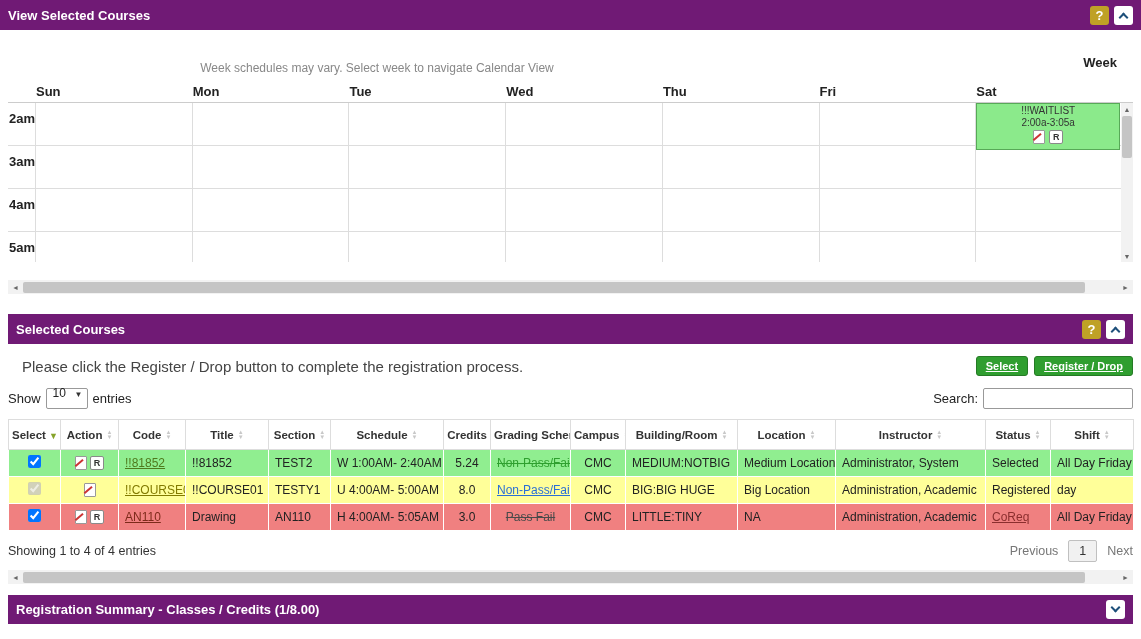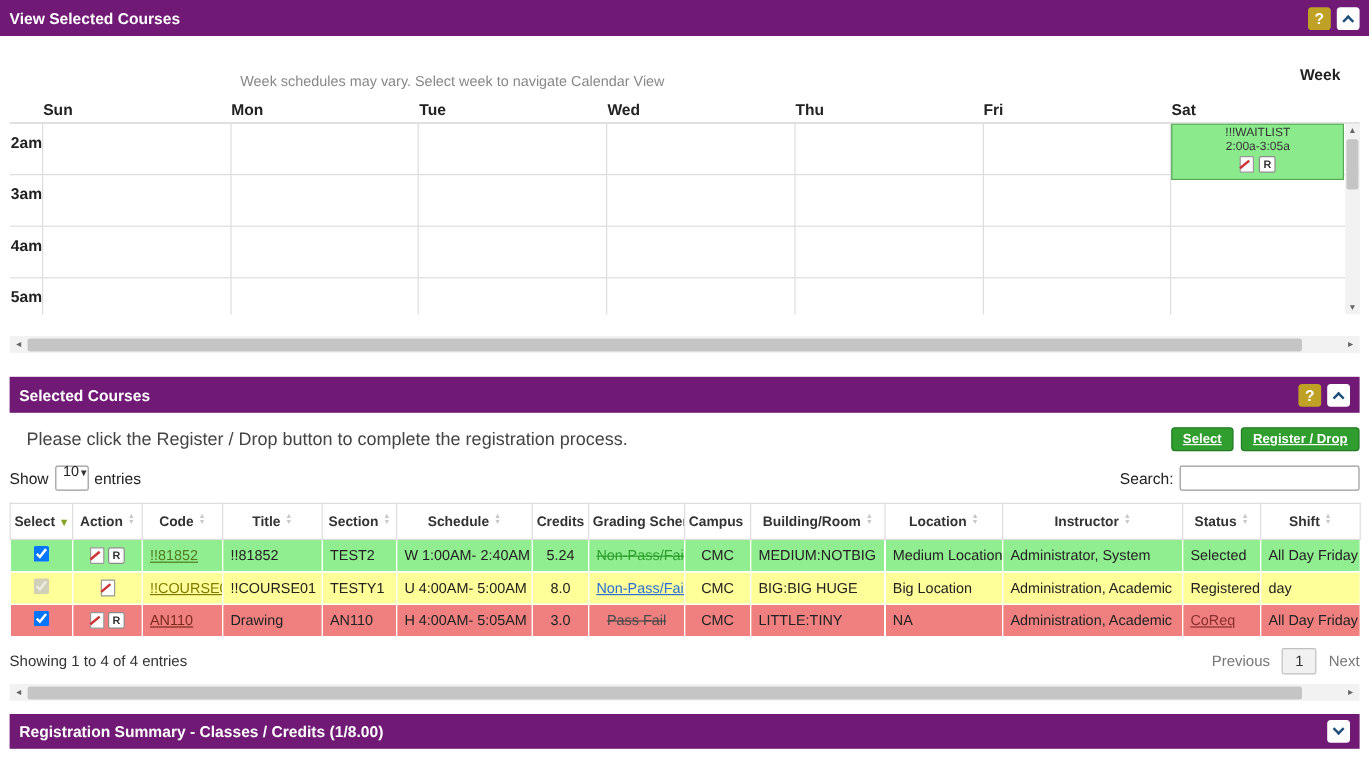--- a/index.html
+++ b/index.html
@@ -118,21 +118,21 @@
   .sc-content { margin: 0 8px; }
   .instr-row { margin-top: 12px; display: flex; align-items: center; }
   .instruction { font-size: 15px; color: #444; padding-left: 14px; }
   .btn-group { margin-left: auto; display: flex; gap: 6px; }
   .btn-green {
     background: #2f9e2f; border: 1px solid #257a25; border-radius: 3px;
     color: #fff; font-weight: bold; font-size: 11px; text-decoration: underline;
     padding: 3px 9px; cursor: pointer; font-family: "Liberation Sans", sans-serif;
   }
   .len-row { margin-top: 12px; display: flex; align-items: center; gap: 5px; font-size: 13px; color: #222; }
-  .len-select { width: 28px; height: 21px; padding: 0 4px 12px 6px; }
+  .len-select { width: 42px; height: 21px; padding: 0 4px 12px 6px; }
   .search-group { margin-left: auto; display: flex; align-items: center; gap: 5px; }
   .search-input {
     width: 150px; height: 21px; border: 1px solid #999; border-radius: 2px;
     font-family: "Liberation Sans", sans-serif; font-size: 12px; padding: 0 4px;
   }
 
   
   table.courses { margin: 10px 0 0 0; border-collapse: collapse; table-layout: fixed; width: 1125px; }
   .courses th {
     border: 1px solid #ddd; background: #fff; color: #333;

